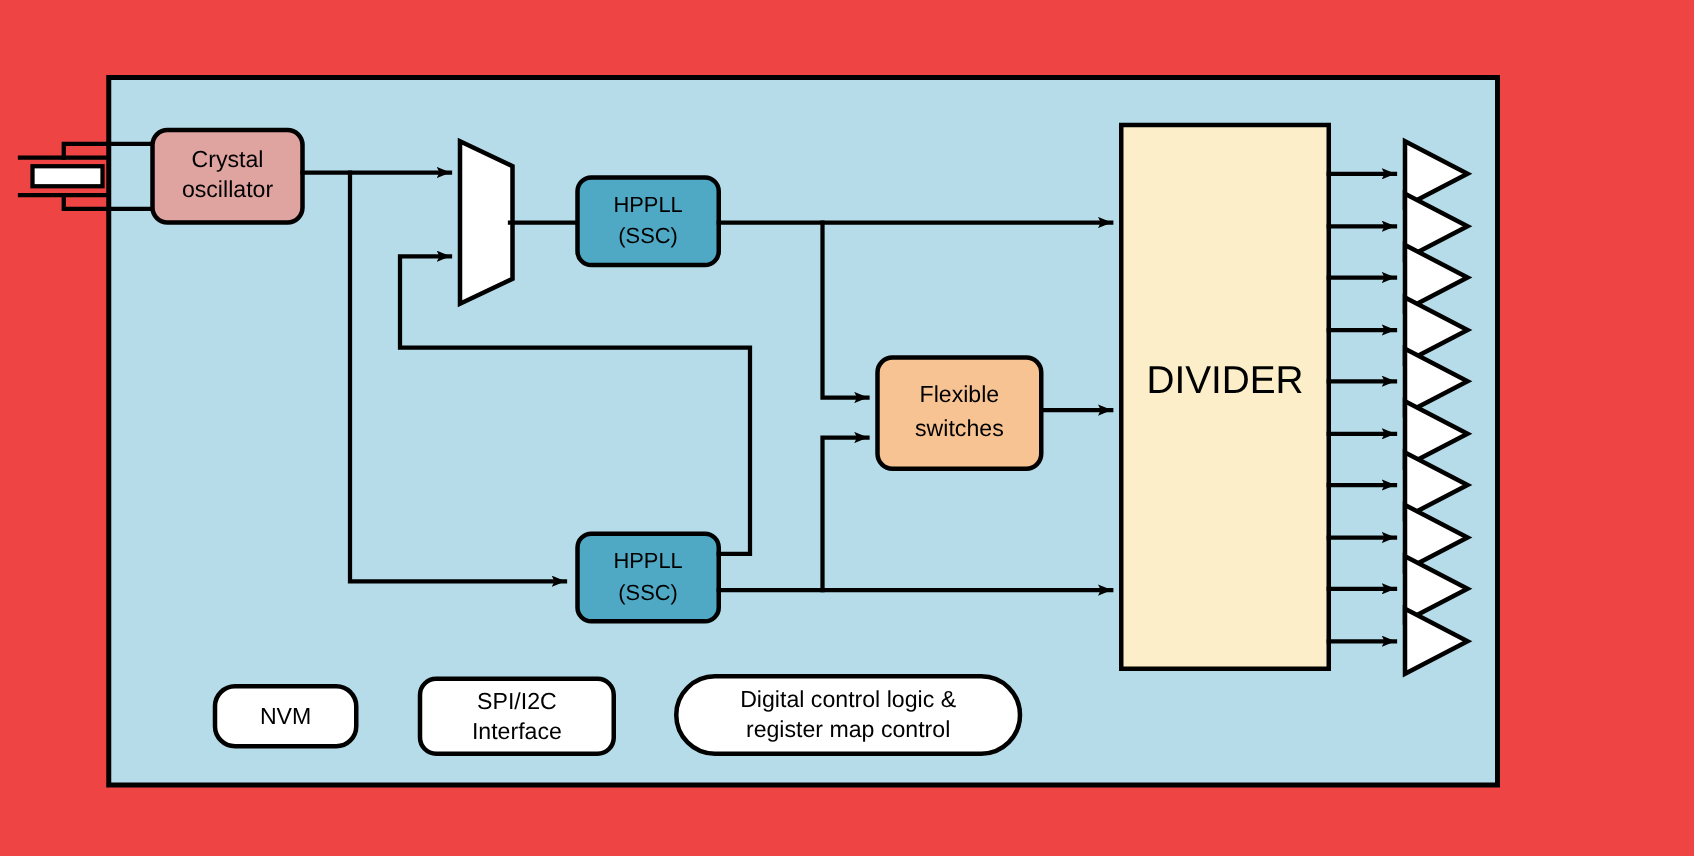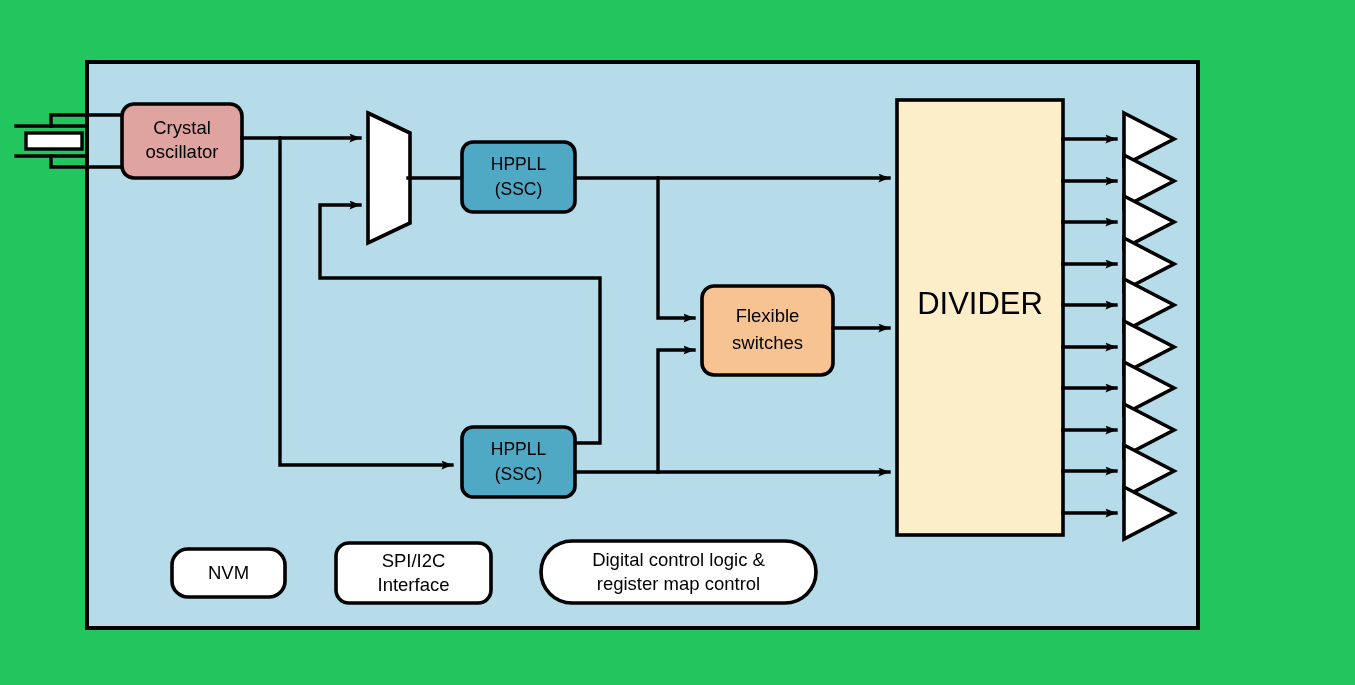--- a/index.html
+++ b/index.html
@@ -10,21 +10,21 @@
   body {
     width: 1355px;
     height: 685px;
     font-family: "Liberation Sans", sans-serif;
     overflow: hidden;
   }
   #stage {
     position: relative;
     width: 1355px;
     height: 685px;
-    background: #22c55e;
+    background: #ef4444;
   }
   #diagram-svg {
     position: absolute;
     left: 0;
     top: 0;
     width: 1355px;
     height: 685px;
   }
   .blk-label {
     font-family: "Liberation Sans", sans-serif;

